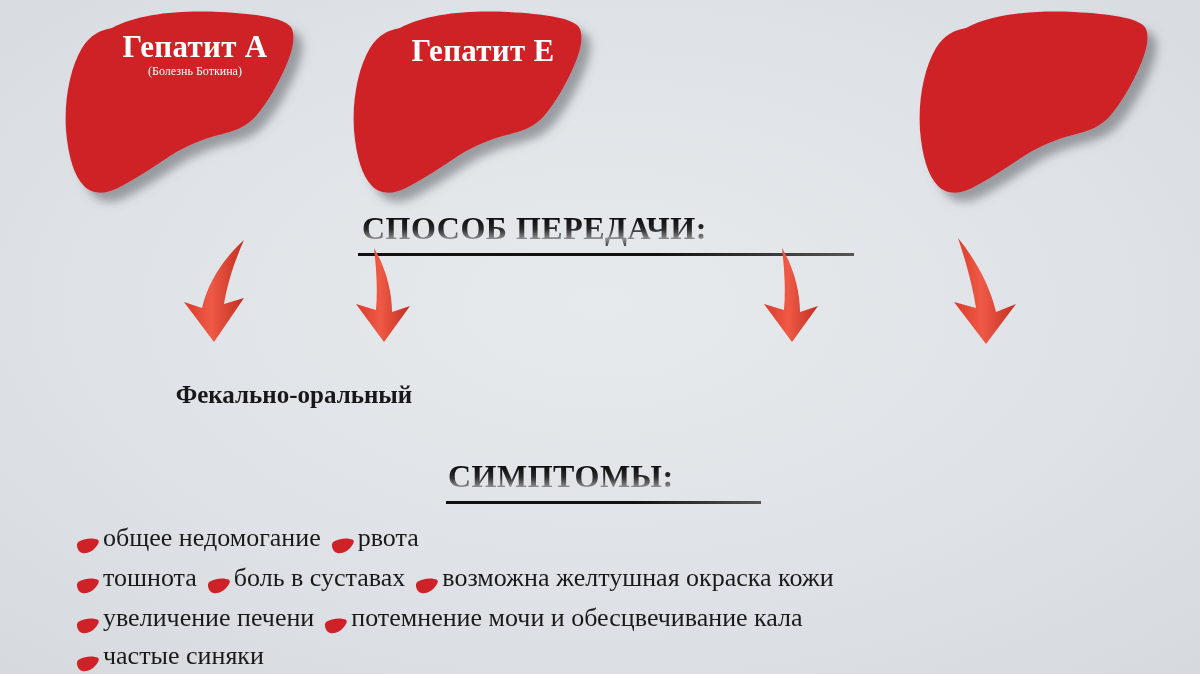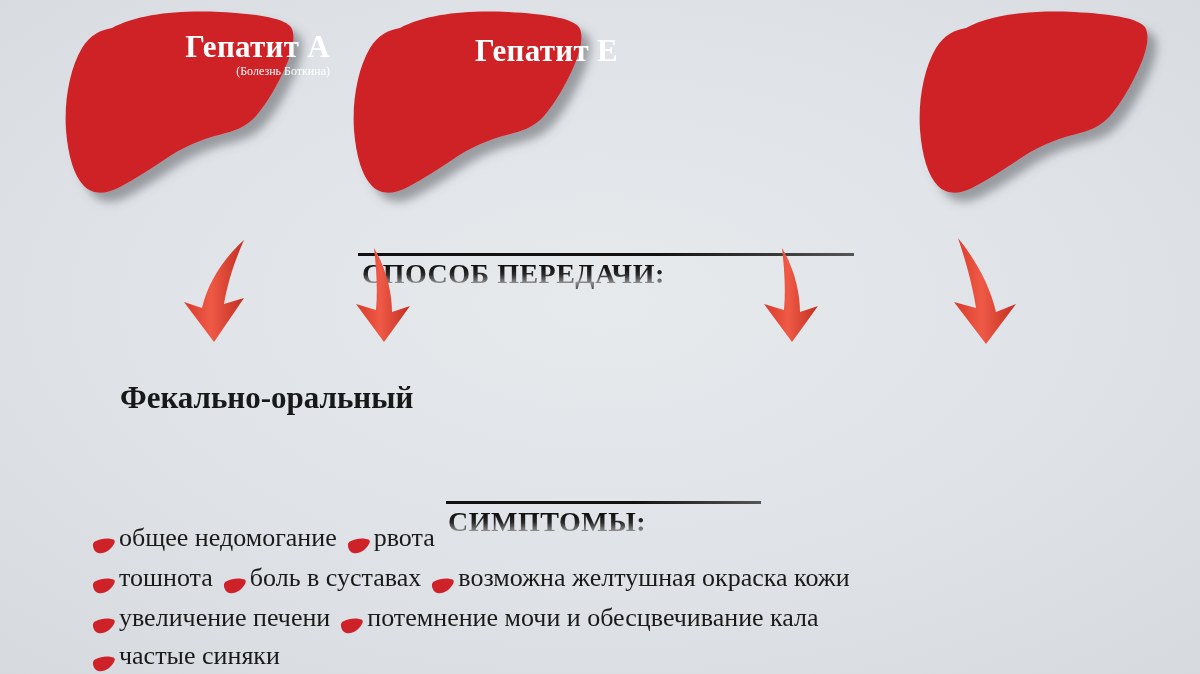--- a/index.html
+++ b/index.html
@@ -33,21 +33,21 @@
     top: 0;
     width: 270px;
     height: 200px;
     overflow: visible;
   }
   .liver-title-wrap {
     position: absolute;
     left: 0;
     top: 0;
     width: 270px;
-    text-align: right;
+    text-align: center;
     pointer-events: none;
   }
   .liver-title {
     font-family: "Liberation Serif", serif;
     font-weight: bold;
     font-size: 31px;
     color: #ffffff;
     letter-spacing: 0.3px;
     line-height: 1.05;
     white-space: nowrap;
@@ -67,52 +67,51 @@
     font-size: 32px;
     color: #cf2128;
   }
 
   
   .section-heading {
     position: absolute;
     font-family: "Liberation Serif", serif;
     font-weight: bold;
     font-style: normal;
-    font-size: 28px;
+    font-size: 32px;
     letter-spacing: 0.5px;
     white-space: nowrap;
     background: linear-gradient(to bottom, #000000 0%, #1a1a1a 38%, #2b2b2b 52%, #8e8e8e 78%, #3d3d3d 100%);
     -webkit-background-clip: text;
     background-clip: text;
     color: transparent;
-    margin-top: 48px;
     -webkit-text-fill-color: transparent;
   }
   .heading-rule {
     position: absolute;
     height: 3px;
     background: linear-gradient(to right, #111111 0%, #111111 60%, #555555 100%);
   }
 
   
   .transmit-label {
     position: absolute;
     font-family: "Liberation Serif", serif;
     font-weight: bold;
-    font-size: 31px;
+    font-size: 25px;
     color: #17181a;
-    text-align: left;
+    text-align: center;
     line-height: 1.32;
     white-space: nowrap;
   }
 
   
   .symptom-line {
     position: absolute;
-    left: 92px;
+    left: 76px;
     font-family: "Liberation Serif", serif;
     font-size: 26px;
     color: #1a1a1a;
     white-space: nowrap;
     display: flex;
     align-items: flex-end;
   }
   .symptom-item {
     display: inline-flex;
     align-items: center;

